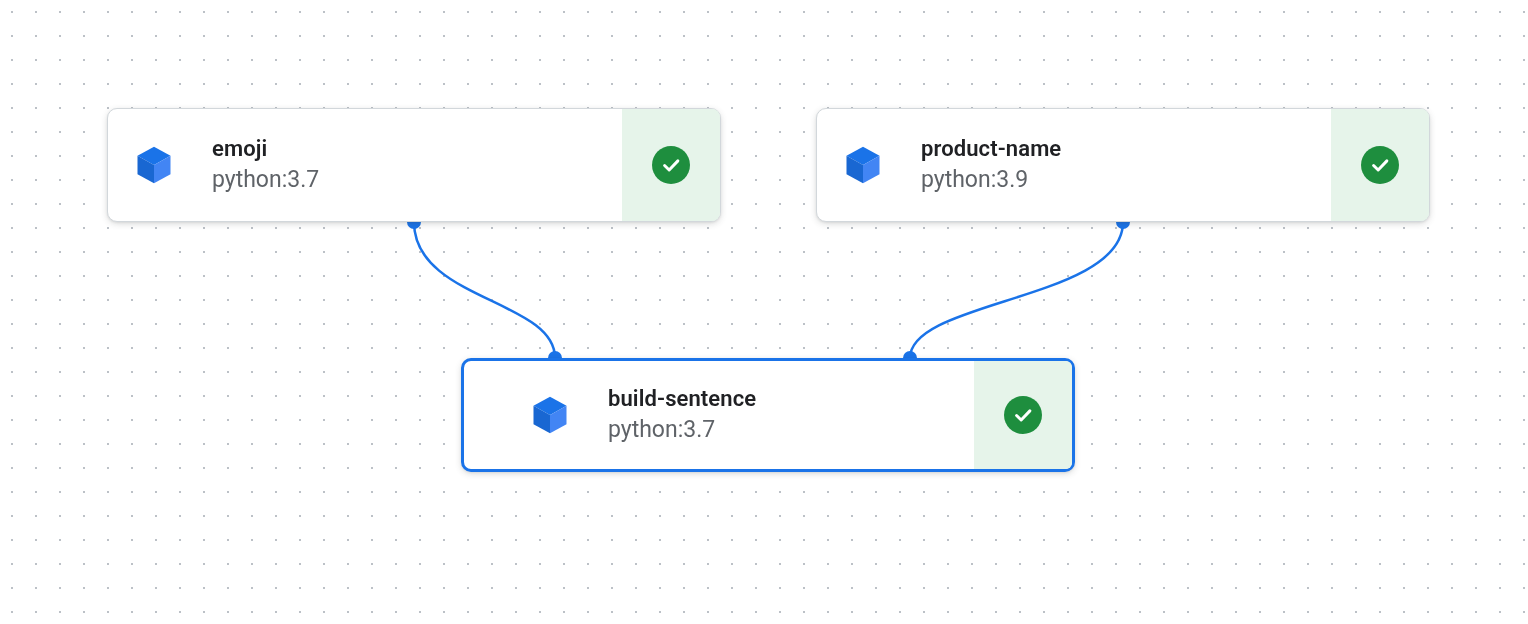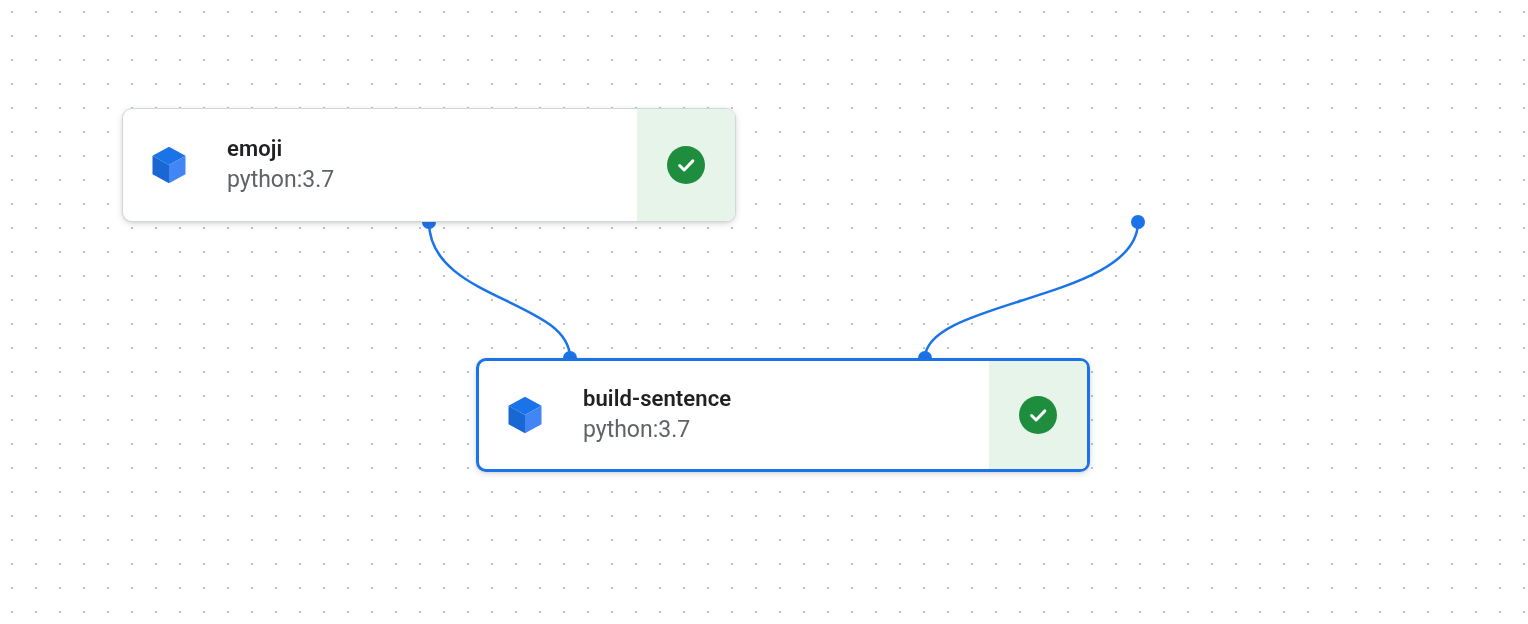--- a/index.html
+++ b/index.html
@@ -18,21 +18,20 @@
     position: absolute;
     inset: 0;
     background-image: radial-gradient(circle, #bcc1c7 1.5px, transparent 1.5px);
     background-size: 24px 24px;
     background-position: 24px 24px;
   }
 
   .canvas {
     position: absolute;
     inset: 0;
-    margin-left: 15px;
   }
 
   .edges {
     position: absolute;
     inset: 0;
     width: 1528px;
     height: 624px;
     pointer-events: none;
   }
 
@@ -163,37 +162,59 @@
     </div>
     <div class="status">
       <div class="status-badge">
         <svg viewBox="0 0 24 24">
           <path d="M5 12.5 L10 17.5 L19.5 7.5" stroke="#ffffff" stroke-width="3.2" fill="none" stroke-linecap="round" stroke-linejoin="round"></path>
         </svg>
       </div>
     </div>
   </div>
 
-
-  <div class="node selected" style="left:461px; top:358px;">
+  <div class="node" style="left:816px; top:108px;">
     <div class="left">
       <div class="icon-box">
         <svg viewBox="0 0 48 48" width="44" height="44">
           <path d="M24 4 L42 14 L24 24 L6 14 Z" fill="#1a73e8"></path>
           <path d="M6 14 L24 24 L24 44 L6 34 Z" fill="#1967d2"></path>
           <path d="M42 14 L24 24 L24 44 L42 34 Z" fill="#4285f4"></path>
         </svg>
       </div>
       <div class="texts">
-        <div class="title">build-sentence</div>
-        <div class="subtitle">python:3.7</div>
+        <div class="title">product-name</div>
+        <div class="subtitle">python:3.9</div>
       </div>
     </div>
     <div class="status">
       <div class="status-badge">
         <svg viewBox="0 0 24 24">
           <path d="M5 12.5 L10 17.5 L19.5 7.5" stroke="#ffffff" stroke-width="3.2" fill="none" stroke-linecap="round" stroke-linejoin="round"></path>
         </svg>
       </div>
     </div>
   </div>
 
+  <div class="node selected" style="left:461px; top:358px;padding-left:40px;">
+    <div class="left">
+      <div class="icon-box">
+        <svg viewBox="0 0 48 48" width="44" height="44">
+          <path d="M24 4 L42 14 L24 24 L6 14 Z" fill="#1a73e8"></path>
+          <path d="M6 14 L24 24 L24 44 L6 34 Z" fill="#1967d2"></path>
+          <path d="M42 14 L24 24 L24 44 L42 34 Z" fill="#4285f4"></path>
+        </svg>
+      </div>
+      <div class="texts">
+        <div class="title">build-sentence</div>
+        <div class="subtitle">python:3.7</div>
+      </div>
+    </div>
+    <div class="status">
+      <div class="status-badge">
+        <svg viewBox="0 0 24 24">
+          <path d="M5 12.5 L10 17.5 L19.5 7.5" stroke="#ffffff" stroke-width="3.2" fill="none" stroke-linecap="round" stroke-linejoin="round"></path>
+        </svg>
+      </div>
+    </div>
+  </div>
+
 </div>
 
 </body></html>

